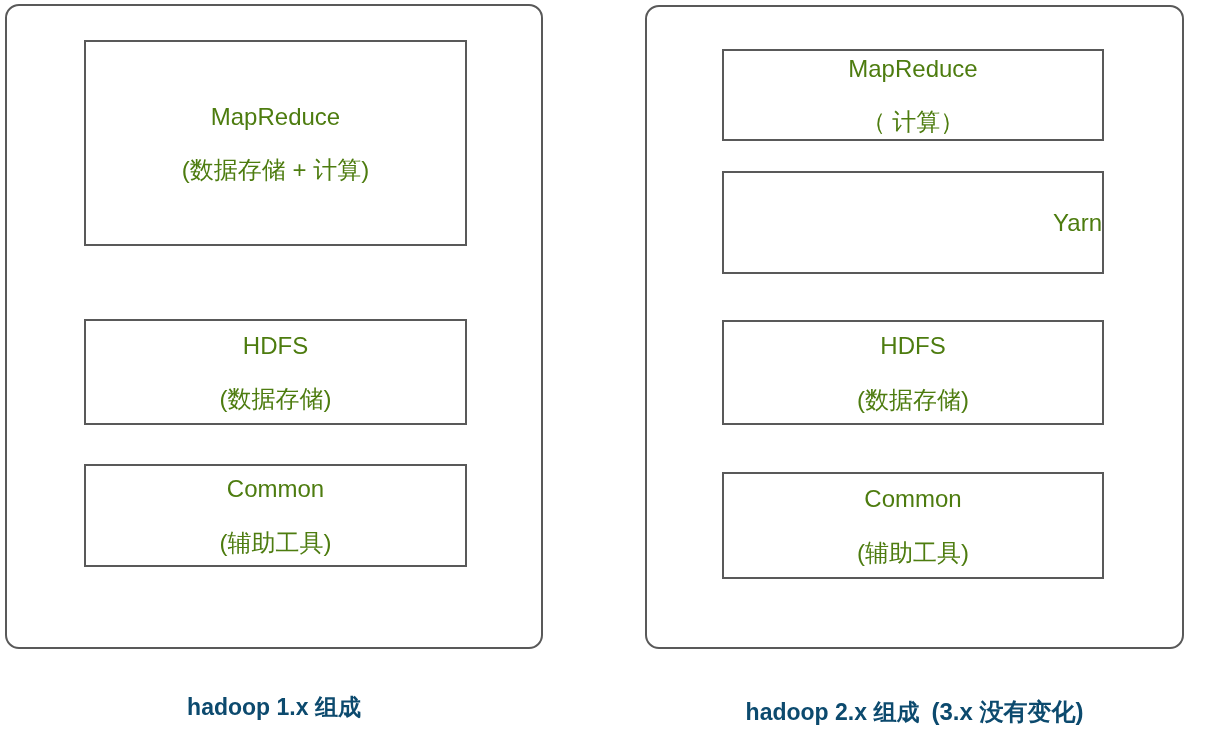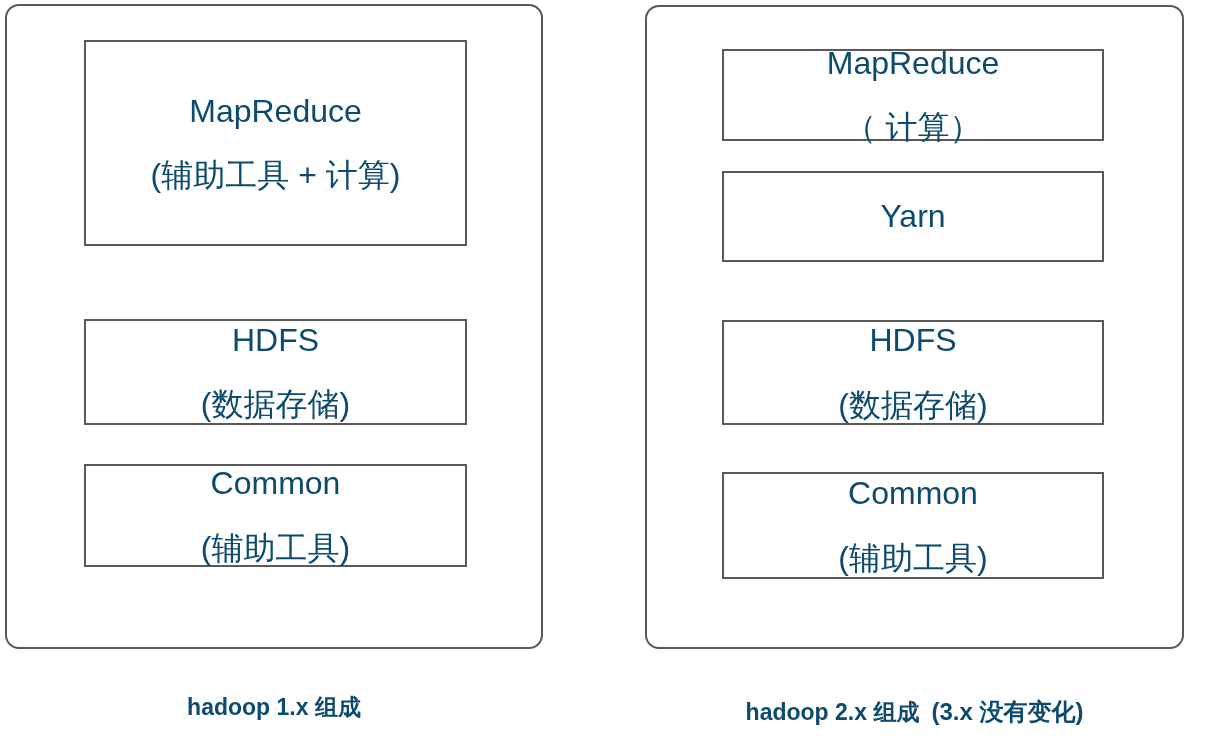--- a/index.html
+++ b/index.html
@@ -40,36 +40,36 @@
     box-sizing: border-box;
     display: flex;
     flex-direction: column;
     align-items: center;
     justify-content: center;
   }
   .box .line1,
   .box .line2 {
     display: block;
     text-align: center;
-    font-size: 32px;
+    font-size: 24px;
     line-height: 1.38;
-    color: #0c4a6e;
+    color: #4d7c0f;
     white-space: nowrap;
     font-weight: 400;
   }
   .box .line2 { margin-top: 20px; }
 
   
   .box-l-mapreduce { left: 84px;  top: 40px;  width: 383px; height: 206px; }
   .box-l-hdfs      { left: 84px;  top: 319px; width: 383px; height: 106px; }
   .box-l-common    { left: 84px;  top: 464px; width: 383px; height: 103px; }
 
   
   .box-r-mapreduce { left: 722px; top: 49px;  width: 382px; height: 92px;  }
-  .box-r-yarn      { left: 722px; top: 171px; width: 382px; height: 91px;  }
+  .box-r-yarn      { left: 722px; top: 171px; width: 382px; height: 103px; align-items: flex-end;  }
   .box-r-hdfs      { left: 722px; top: 320px; width: 382px; height: 105px; }
   .box-r-common    { left: 722px; top: 472px; width: 382px; height: 107px; }
 
   
   .caption {
     position: absolute;
     display: flex;
     align-items: baseline;
     justify-content: center;
     white-space: nowrap;
@@ -94,21 +94,21 @@
 </head>
 <body>
 
 <div class="diagram">
 
   <div class="panel panel-left">
   </div>
 
   <div class="box box-l-mapreduce">
     <span class="line1">MapReduce</span>
-    <span class="line2">(辅助工具 + 计算)</span>
+    <span class="line2">(数据存储 + 计算)</span>
   </div>
 
   <div class="box box-l-hdfs">
     <span class="line1">HDFS</span>
     <span class="line2">(数据存储)</span>
   </div>
 
   <div class="box box-l-common">
     <span class="line1">Common</span>
     <span class="line2">(辅助工具)</span>

